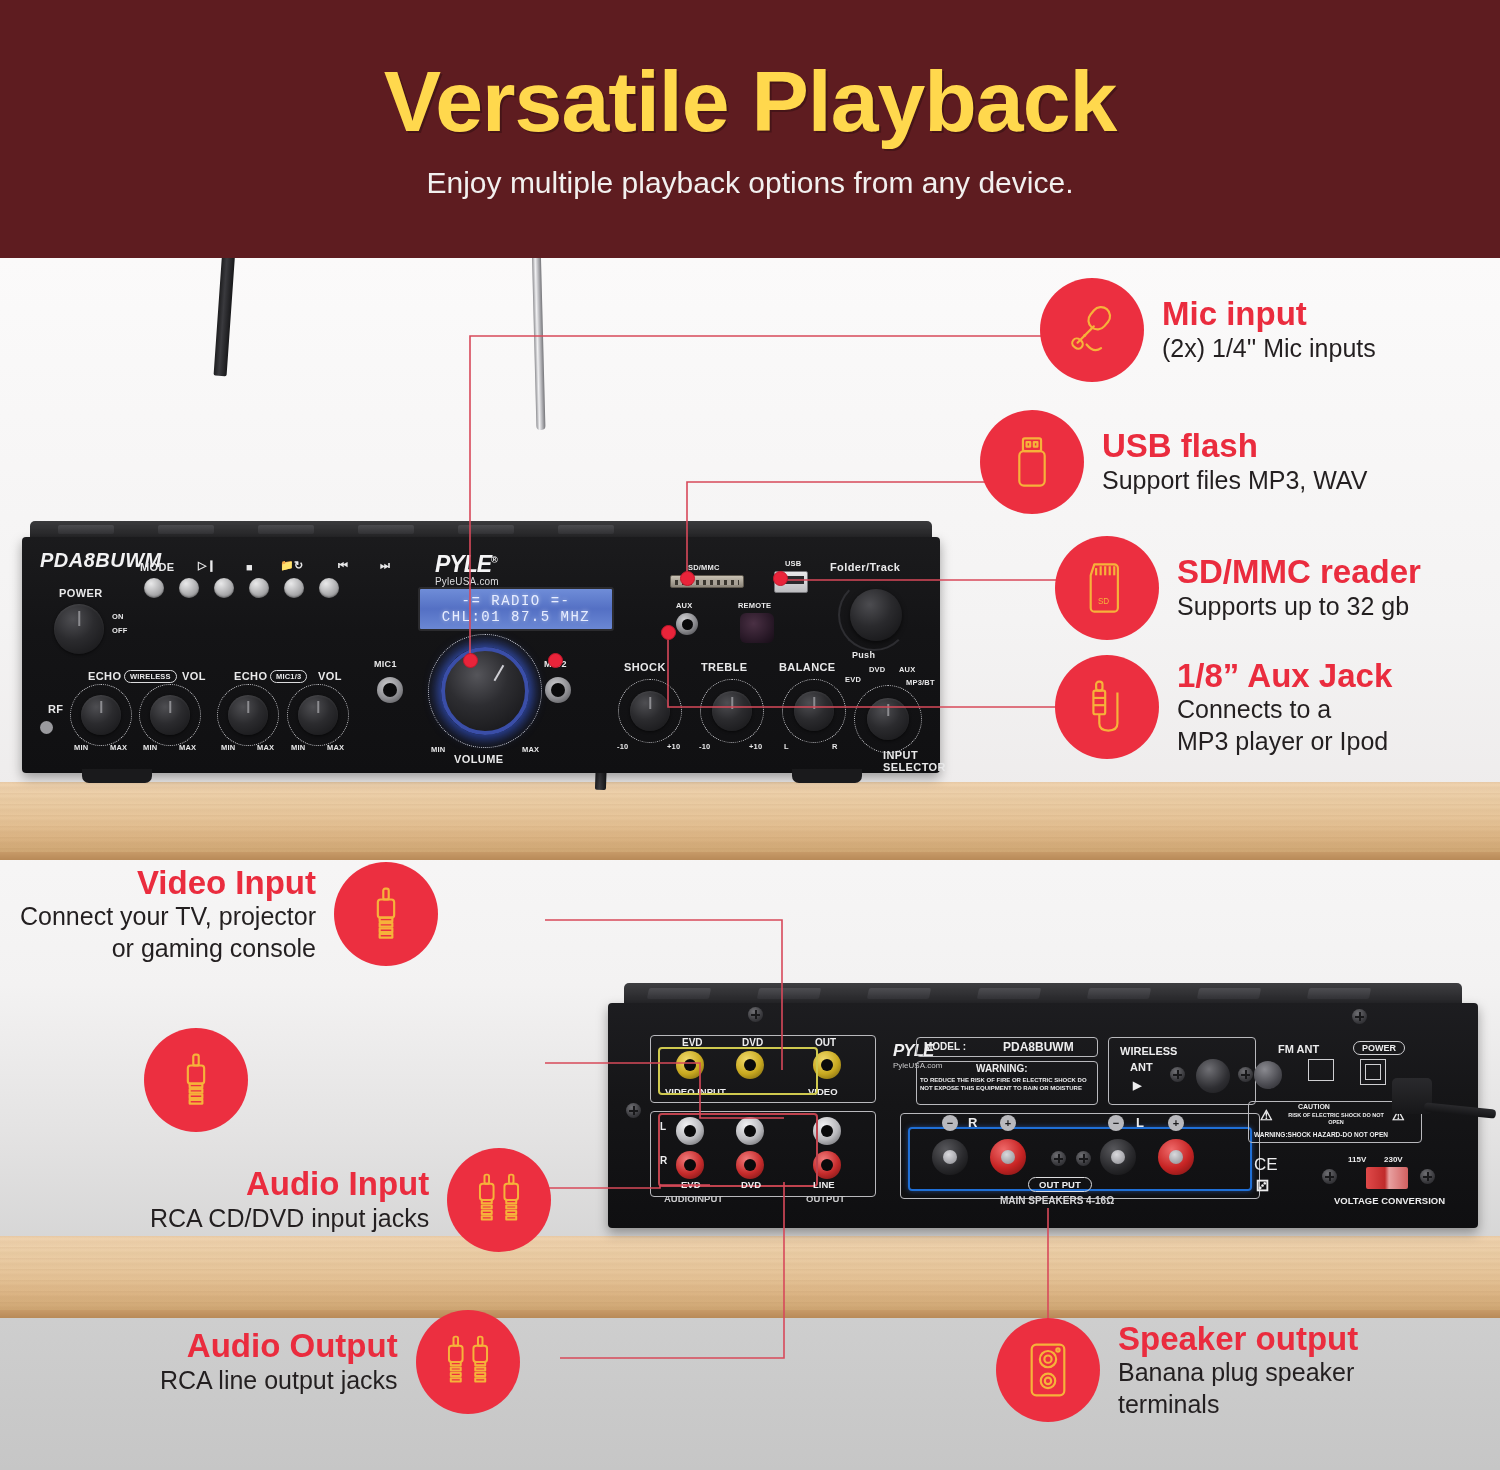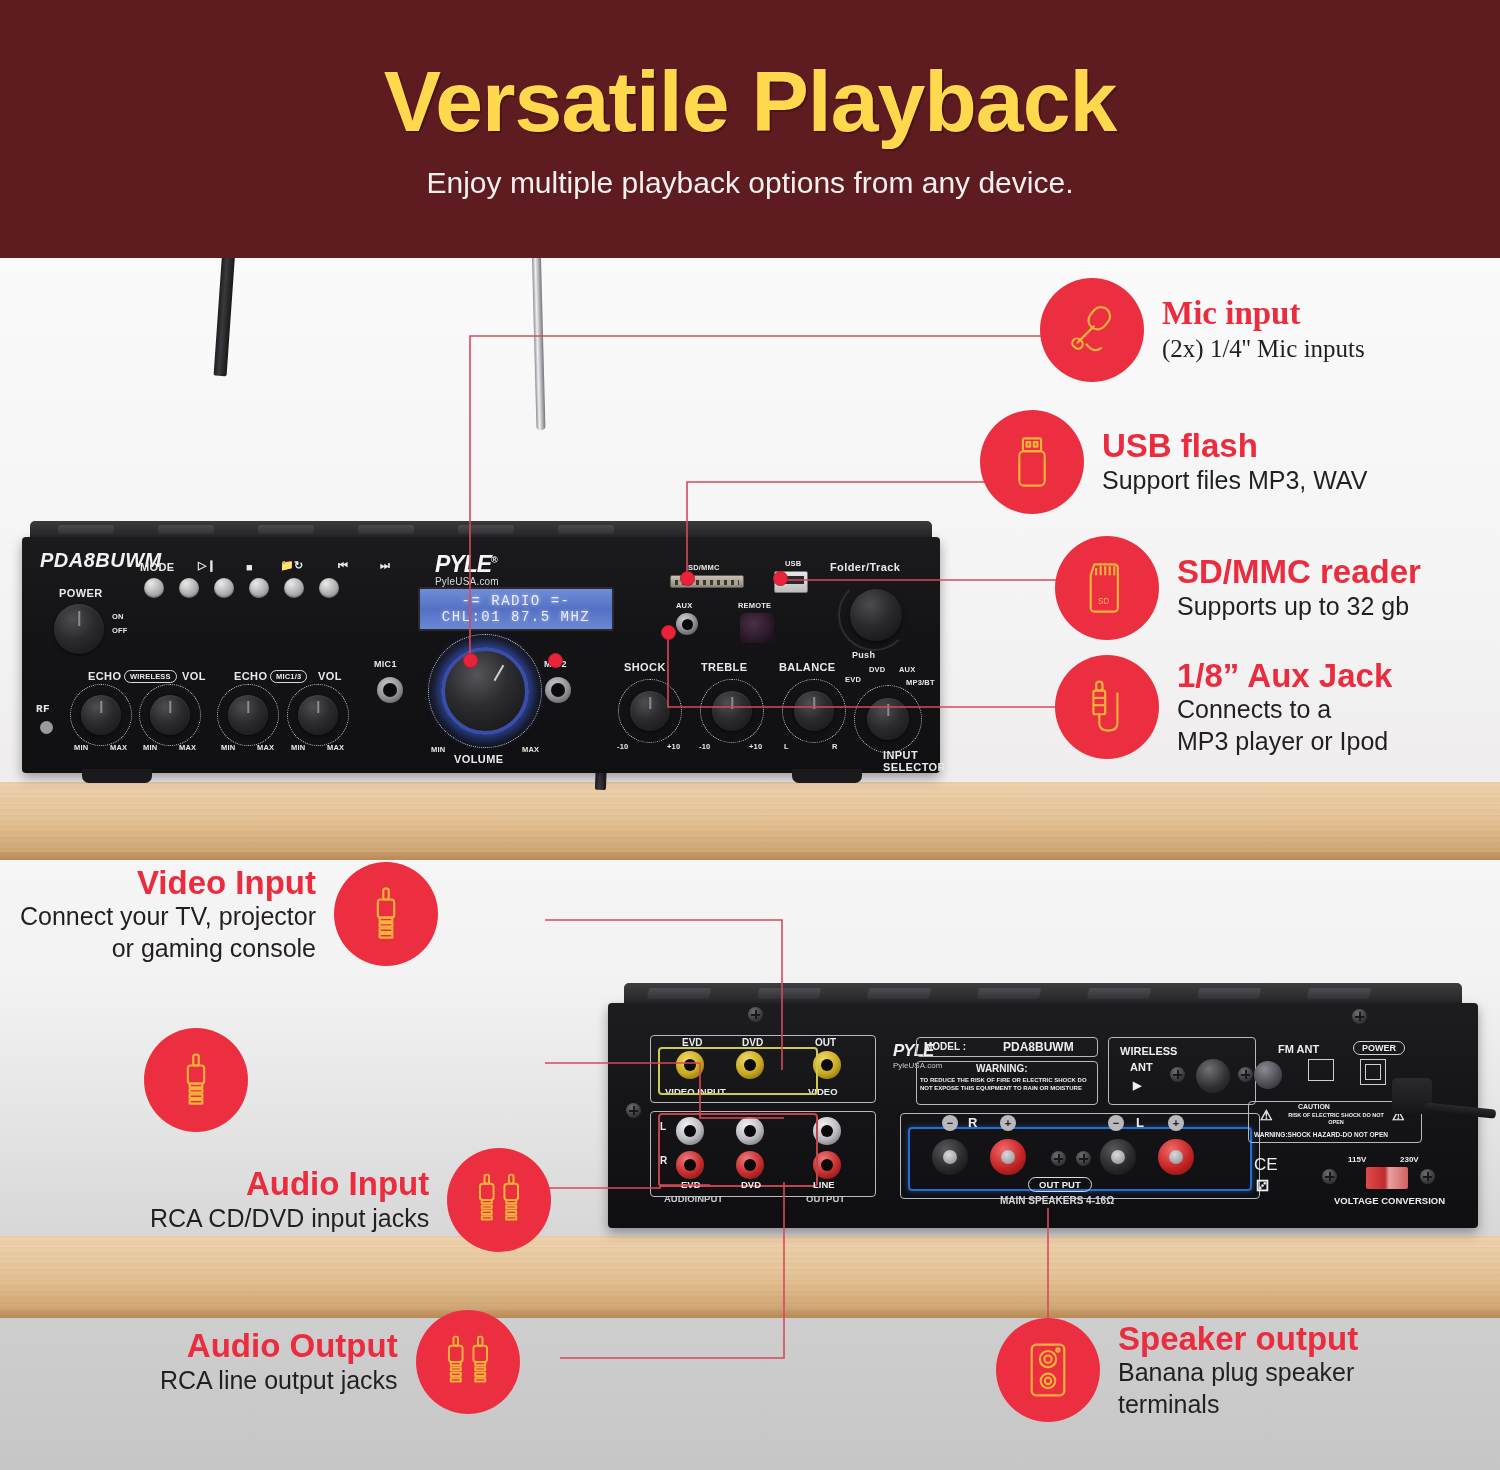--- a/index.html
+++ b/index.html
@@ -335,21 +335,21 @@
 
       <div class="lbl lbl-md" style="left:37px; top:50px;">POWER</div>
       <div class="knob" style="left:32px; top:67px; width:50px; height:50px;"></div>
       <div class="lbl lbl-xs" style="left:90px; top:75px;">ON</div>
       <div class="lbl lbl-xs" style="left:90px; top:89px;">OFF</div>
 
       <div class="lbl lbl-md" style="left:66px; top:133px;">ECHO</div>
       <div class="lbl lbl-xs" style="left:102px; top:133px; border:1px solid #dcdcde; border-radius:8px; padding:1px 5px;">WIRELESS</div>
       <div class="lbl lbl-md" style="left:160px; top:133px;">VOL</div>
 
-      <div class="lbl lbl-md" style="left:14px; top:166px;font-family:Liberation Mono, monospace;">RF</div>
+      <div class="lbl lbl-md" style="left:26px; top:166px;">RF</div>
       <div style="position:absolute;left:18px;top:184px;width:13px;height:13px;border-radius:50%;background:#9a9a9e;"></div>
 
       <div class="knob-ring" style="left:48px; top:147px; width:62px; height:62px;"></div>
       <div class="knob" style="left:59px; top:158px; width:40px; height:40px;"></div>
       <div class="lbl lbl-xs" style="left:52px; top:206px;">MIN</div>
       <div class="lbl lbl-xs" style="left:88px; top:206px;">MAX</div>
 
       <div class="knob-ring" style="left:117px; top:147px; width:62px; height:62px;"></div>
       <div class="knob" style="left:128px; top:158px; width:40px; height:40px;"></div>
       <div class="lbl lbl-xs" style="left:121px; top:206px;">MIN</div>
@@ -566,21 +566,21 @@
       <div class="wtxt" style="left:652px; top:104px; font-size:14px;">⚠</div>
       <div class="wtxt" style="left:784px; top:104px; font-size:14px;">⚠</div>
       <div class="wtxt" style="left:690px; top:100px; font-size:7px;">CAUTION</div>
       <div class="wtxt" style="left:678px; top:109px; width:100px; font-size:5.5px; line-height:1.25; text-align:center;">RISK OF ELECTRIC SHOCK DO NOT OPEN</div>
       <div class="wtxt" style="left:646px; top:128px; font-size:6.5px;">WARNING:SHOCK HAZARD-DO NOT OPEN</div>
 
       <div class="wtxt" style="left:646px; top:152px; font-size:17px; font-weight:400;">CE</div>
       <div class="wtxt" style="left:648px; top:174px; font-size:15px;">⚂</div>
       <div class="screw" style="left:714px; top:166px;"></div>
       <div class="wtxt" style="left:740px; top:152px; font-size:8px;">115V</div>
-      <div class="wtxt" style="left:792px; top:152px; font-size:8px;">230V</div>
+      <div class="wtxt" style="left:776px; top:152px; font-size:8px;">230V</div>
       <div style="position:absolute;left:758px;top:164px;width:42px;height:22px;background:linear-gradient(90deg,#e04a4a,#c02b2b 45%,#e8a0a0 55%,#d06060);border-radius:2px;"></div>
       <div class="screw" style="left:812px; top:166px;"></div>
       <div class="wtxt" style="left:726px; top:192px; font-size:9.5px;">VOLTAGE CONVERSION</div>
 
       <div class="screw" style="left:140px; top:4px;"></div>
       <div class="screw" style="left:744px; top:6px;"></div>
       <div class="screw" style="left:18px; top:100px;"></div>
     </div>
   </div>
 
@@ -614,21 +614,21 @@
     <path d="M1048,1208 L1048,1320"></path>
   </g>
 </svg>
 
 <div class="dot" style="left:463px; top:653px;"></div>
 <div class="dot" style="left:548px; top:653px;"></div>
 <div class="dot" style="left:680px; top:571px;"></div>
 <div class="dot" style="left:773px; top:571px;"></div>
 <div class="dot" style="left:661px; top:625px;"></div>
 
-<div class="callout co-right" style="left:1040px; top:278px;font-family:Liberation Serif, serif;">
+<div class="callout co-right" style="left:1040px; top:278px;">
   <div class="co-circle">
     <svg viewBox="0 0 64 64" fill="none" stroke="#f6b23a" stroke-width="2.4" stroke-linecap="round" stroke-linejoin="round">
       <rect x="30" y="6" width="20" height="26" rx="10" transform="rotate(40 40 19)"></rect>
       <line x1="34" y1="28" x2="16" y2="46"></line>
       <rect x="10" y="42" width="12" height="10" rx="5" transform="rotate(40 16 47)"></rect>
       <path d="M26 48 q8 10 16 4"></path>
       <circle cx="24" cy="38" r="1.6" fill="#f6b23a" stroke="none"></circle>
     </svg>
   </div>
   <div class="co-text">

